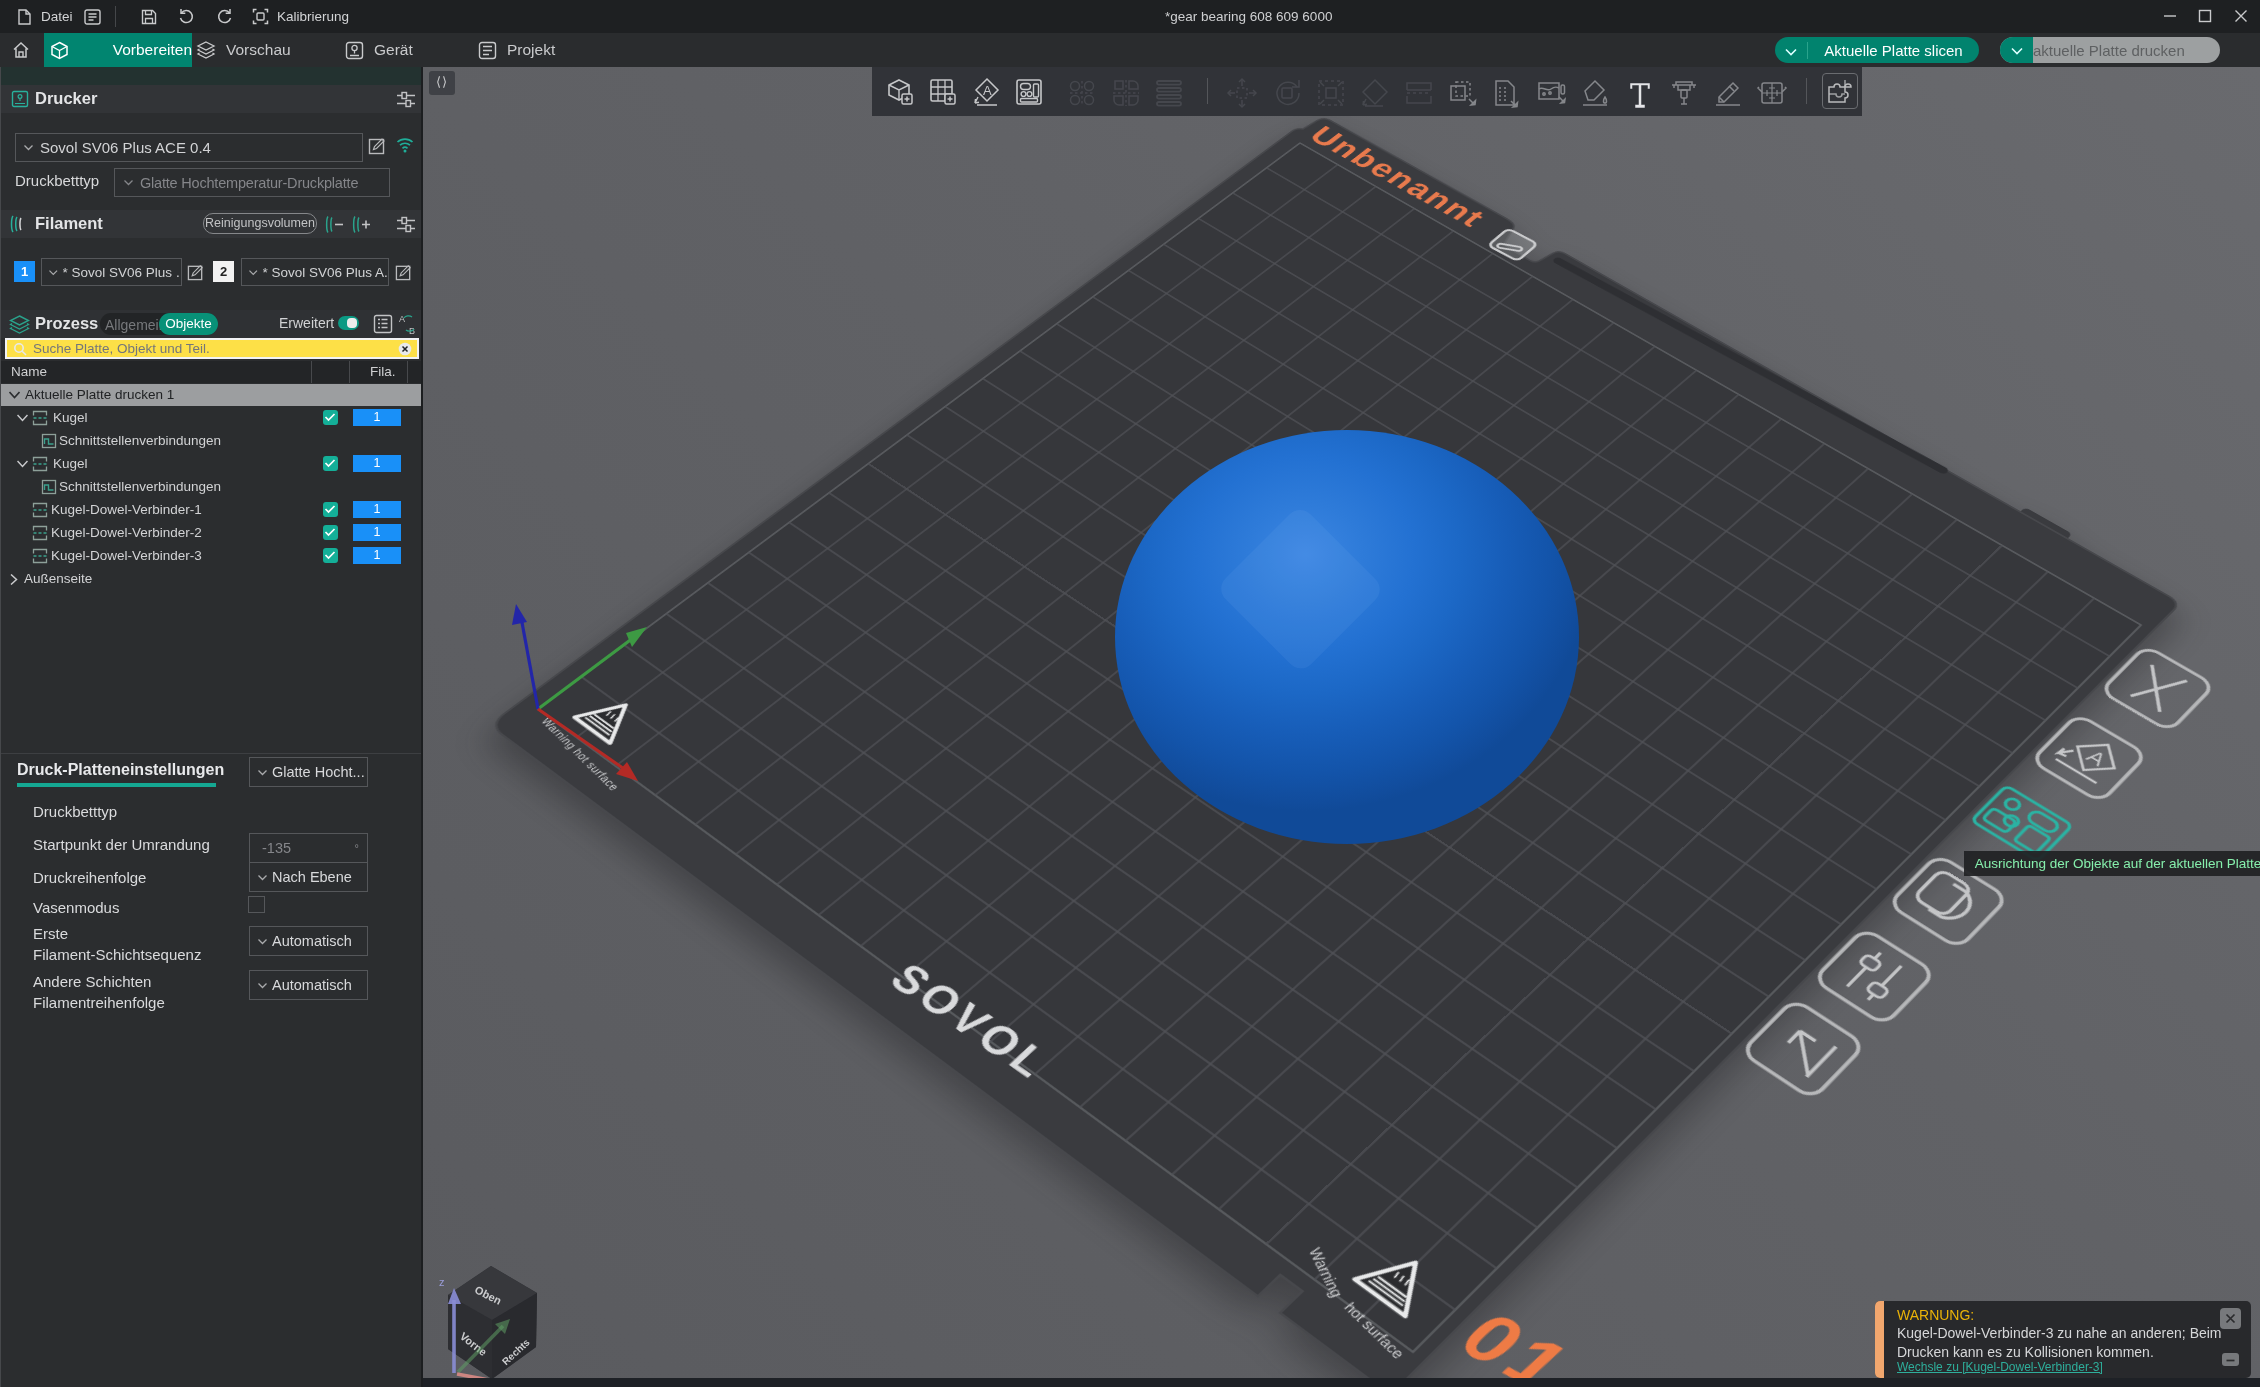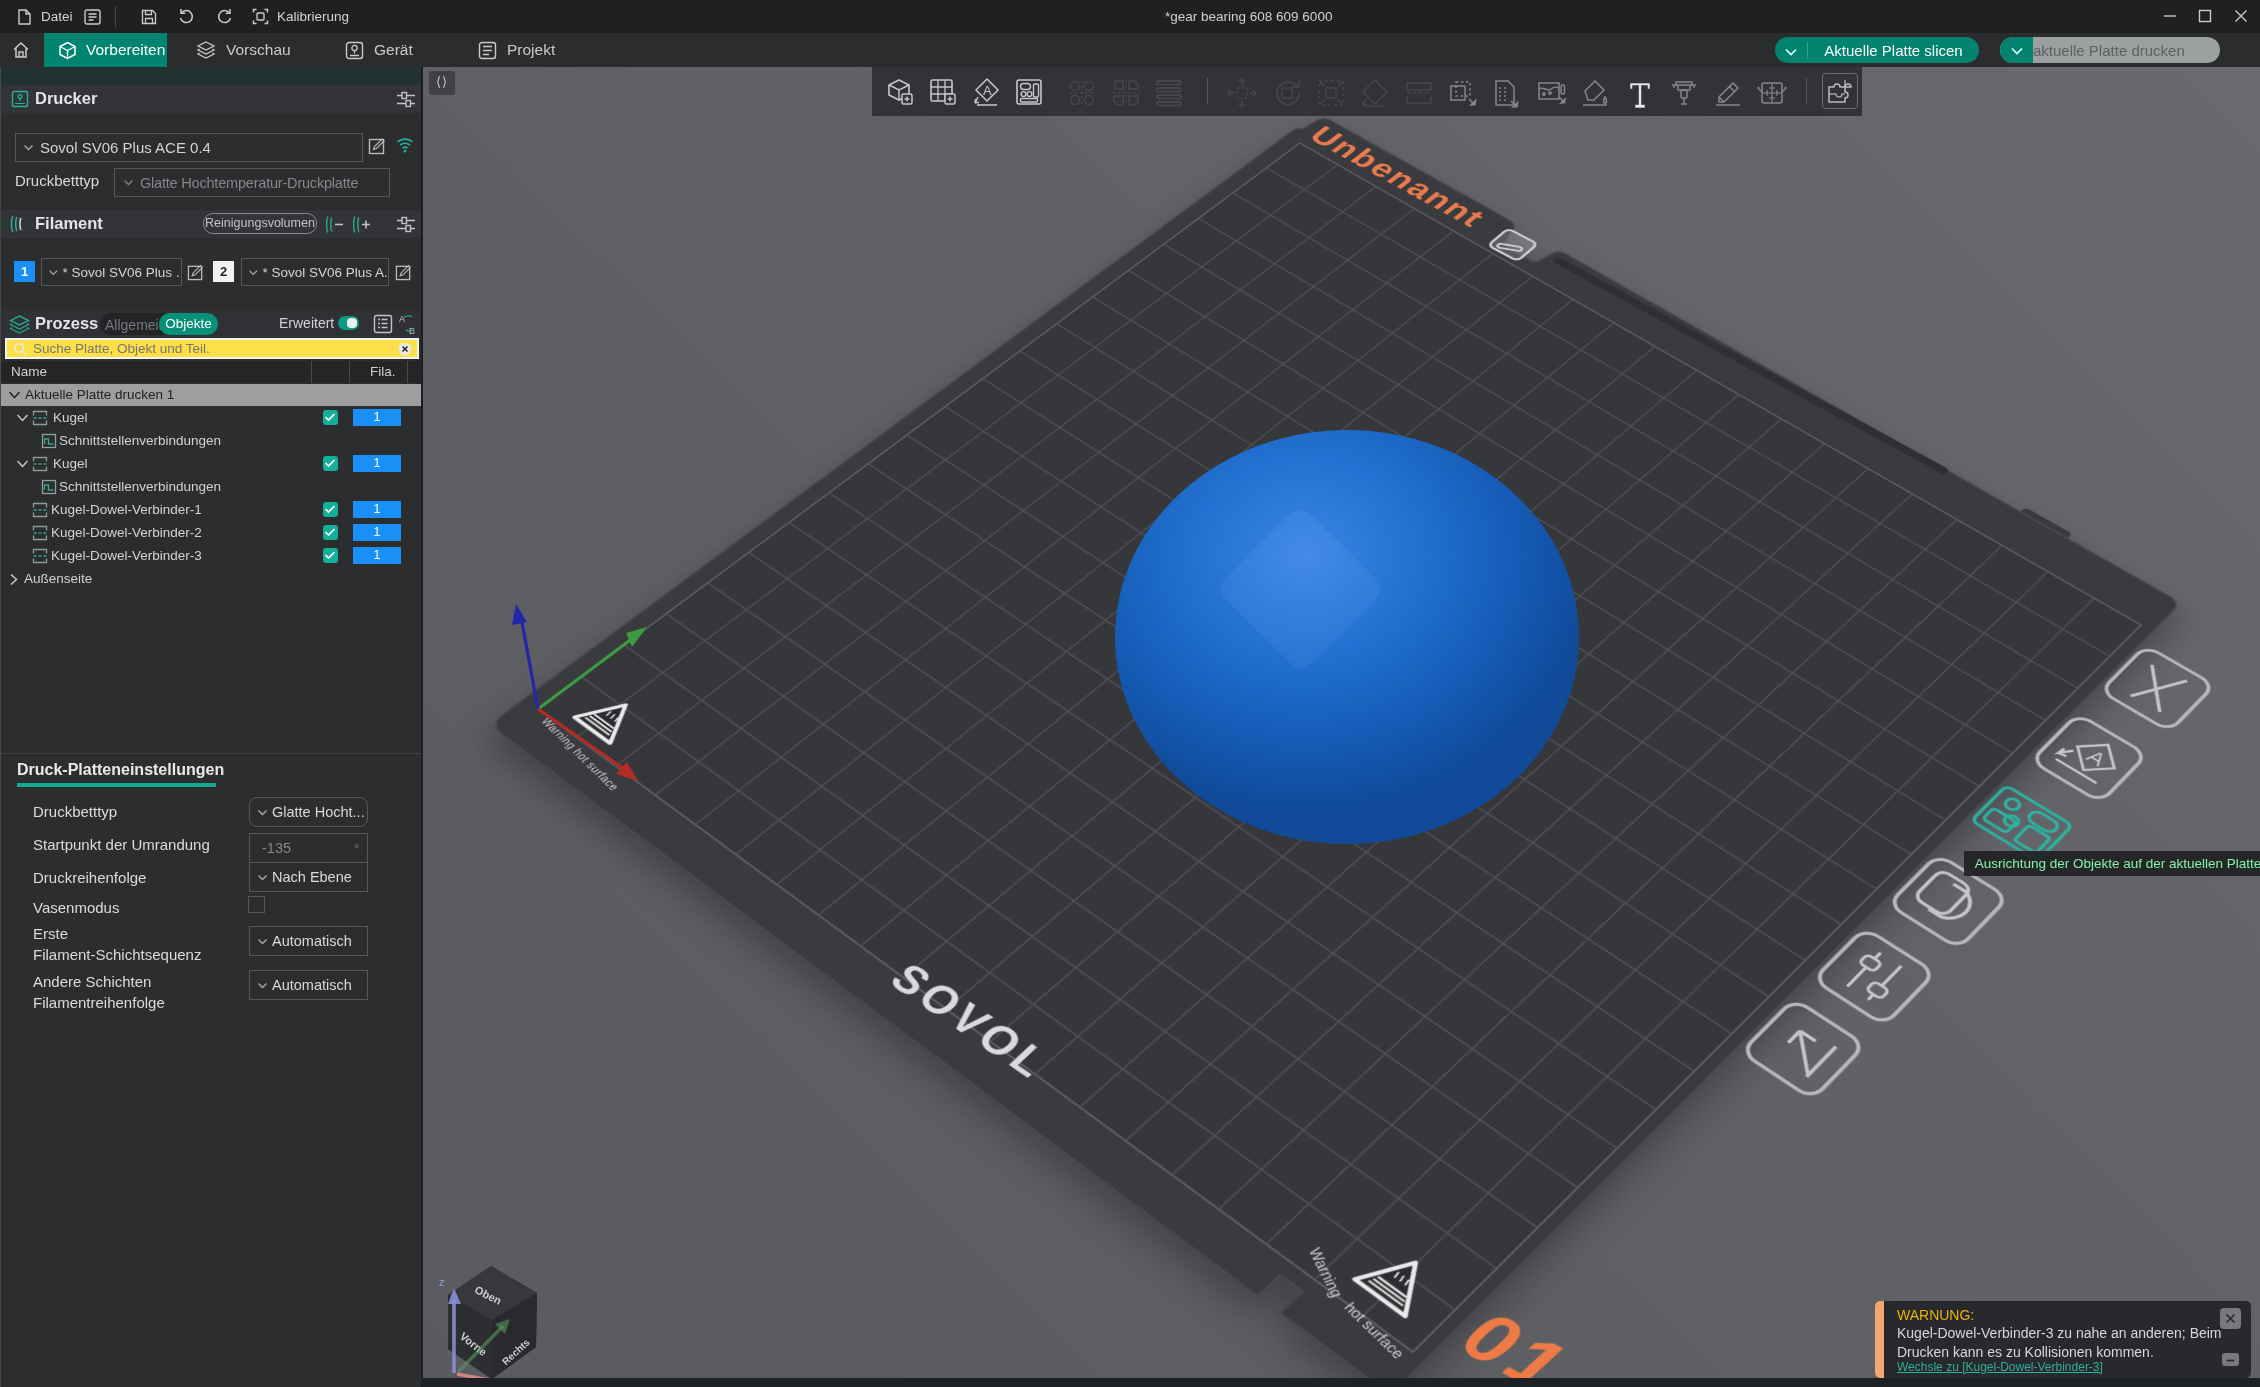--- a/index.html
+++ b/index.html
@@ -113,21 +113,21 @@
     <svg class="winbtn" style="left:2234px;" viewBox="0 0 14 14">
         <path d="M1.5 1.5l11 11M12.5 1.5l-11 11" stroke="#c9cacc" stroke-width="1.4"></path>
       </svg>
   </div>
 
   <div id="tabbar">
     <svg style="position:absolute;left:11px;top:7px;" width="20" height="20" viewBox="0 0 20 20">
         <path d="M3 9.5L10 3l7 6.5M5 8.5V17h10V8.5" fill="none" stroke="#c9cacc" stroke-width="1.5"></path>
         <path d="M8 17v-5h4v5" fill="none" stroke="#c9cacc" stroke-width="1.4"></path>
       </svg>
-    <div class="tab active" style="left:44px; width:123px; padding-left:14px;">
+    <div class="tab active" style="left:44px; width:148px; padding-left:6px;justify-content:space-between;">
       <svg width="19" height="19" viewBox="0 0 19 19">
           <path d="M9.5 1.5l7.5 4v8l-7.5 4-7.5-4v-8z" fill="none" stroke="#fff" stroke-width="1.5"></path>
           <path d="M2 5.5l7.5 4 7.5-4M9.5 9.5V17" fill="none" stroke="#fff" stroke-width="1.3"></path>
         </svg>
       <span>Vorbereiten</span>
     </div>
     <div class="tab" style="left:196px; gap:10px;">
       <svg width="20" height="18" viewBox="0 0 20 18">
           <path d="M10 1l8 4-8 4-8-4z M3.5 8L2 9l8 4 8-4-1.5-1 M3.5 12L2 13l8 4 8-4-1.5-1" fill="none" stroke="#c9cacc" stroke-width="1.3"></path>
         </svg>
@@ -392,21 +392,21 @@
       <svg style="position:absolute;left:9px;top:6px;" width="8" height="11" viewBox="0 0 8 11">
           <path d="M1 0.5l5.5 5L1 10.5" fill="none" stroke="#c9cacc" stroke-width="1.5"></path>
         </svg>
       <span class="lbl" style="left:23px;">Außenseite</span>
     </div>
 
     <div style="position:absolute; left:0; top:686px; width:421px; height:1px; background:#3d3f42;"></div>
     <div style="position:absolute; left:16px; top:694px; font-size:16px; font-weight:bold; color:#e8e9eb;">Druck-Platteneinstellungen</div>
     <div style="position:absolute; left:16px; top:716px; width:199px; height:4px; background:#15a893;"></div>
     <div class="setlbl" style="top:736px;">Druckbetttyp</div>
-    <div class="setctl" style="top:730px;border-radius:8px;">
+    <div class="setctl" style="top:690px;">
       <svg class="chev" viewBox="0 0 9 9" style="margin:0 5px 0 8px;">
           <path d="M0.5 2.5l4 4 4-4" fill="none" stroke="#a9aaac" stroke-width="1.3"></path>
         </svg>
       <span>Glatte Hocht...</span>
     </div>
     <div class="setlbl" style="top:769px;">Startpunkt der Umrandung</div>
     <div class="setctl" style="top:766px; color:#85868a;">
       <span style="margin-left:12px; flex:1;">-135</span>
       <span style="margin-right:8px; font-size:11px;">°</span>
     </div>

